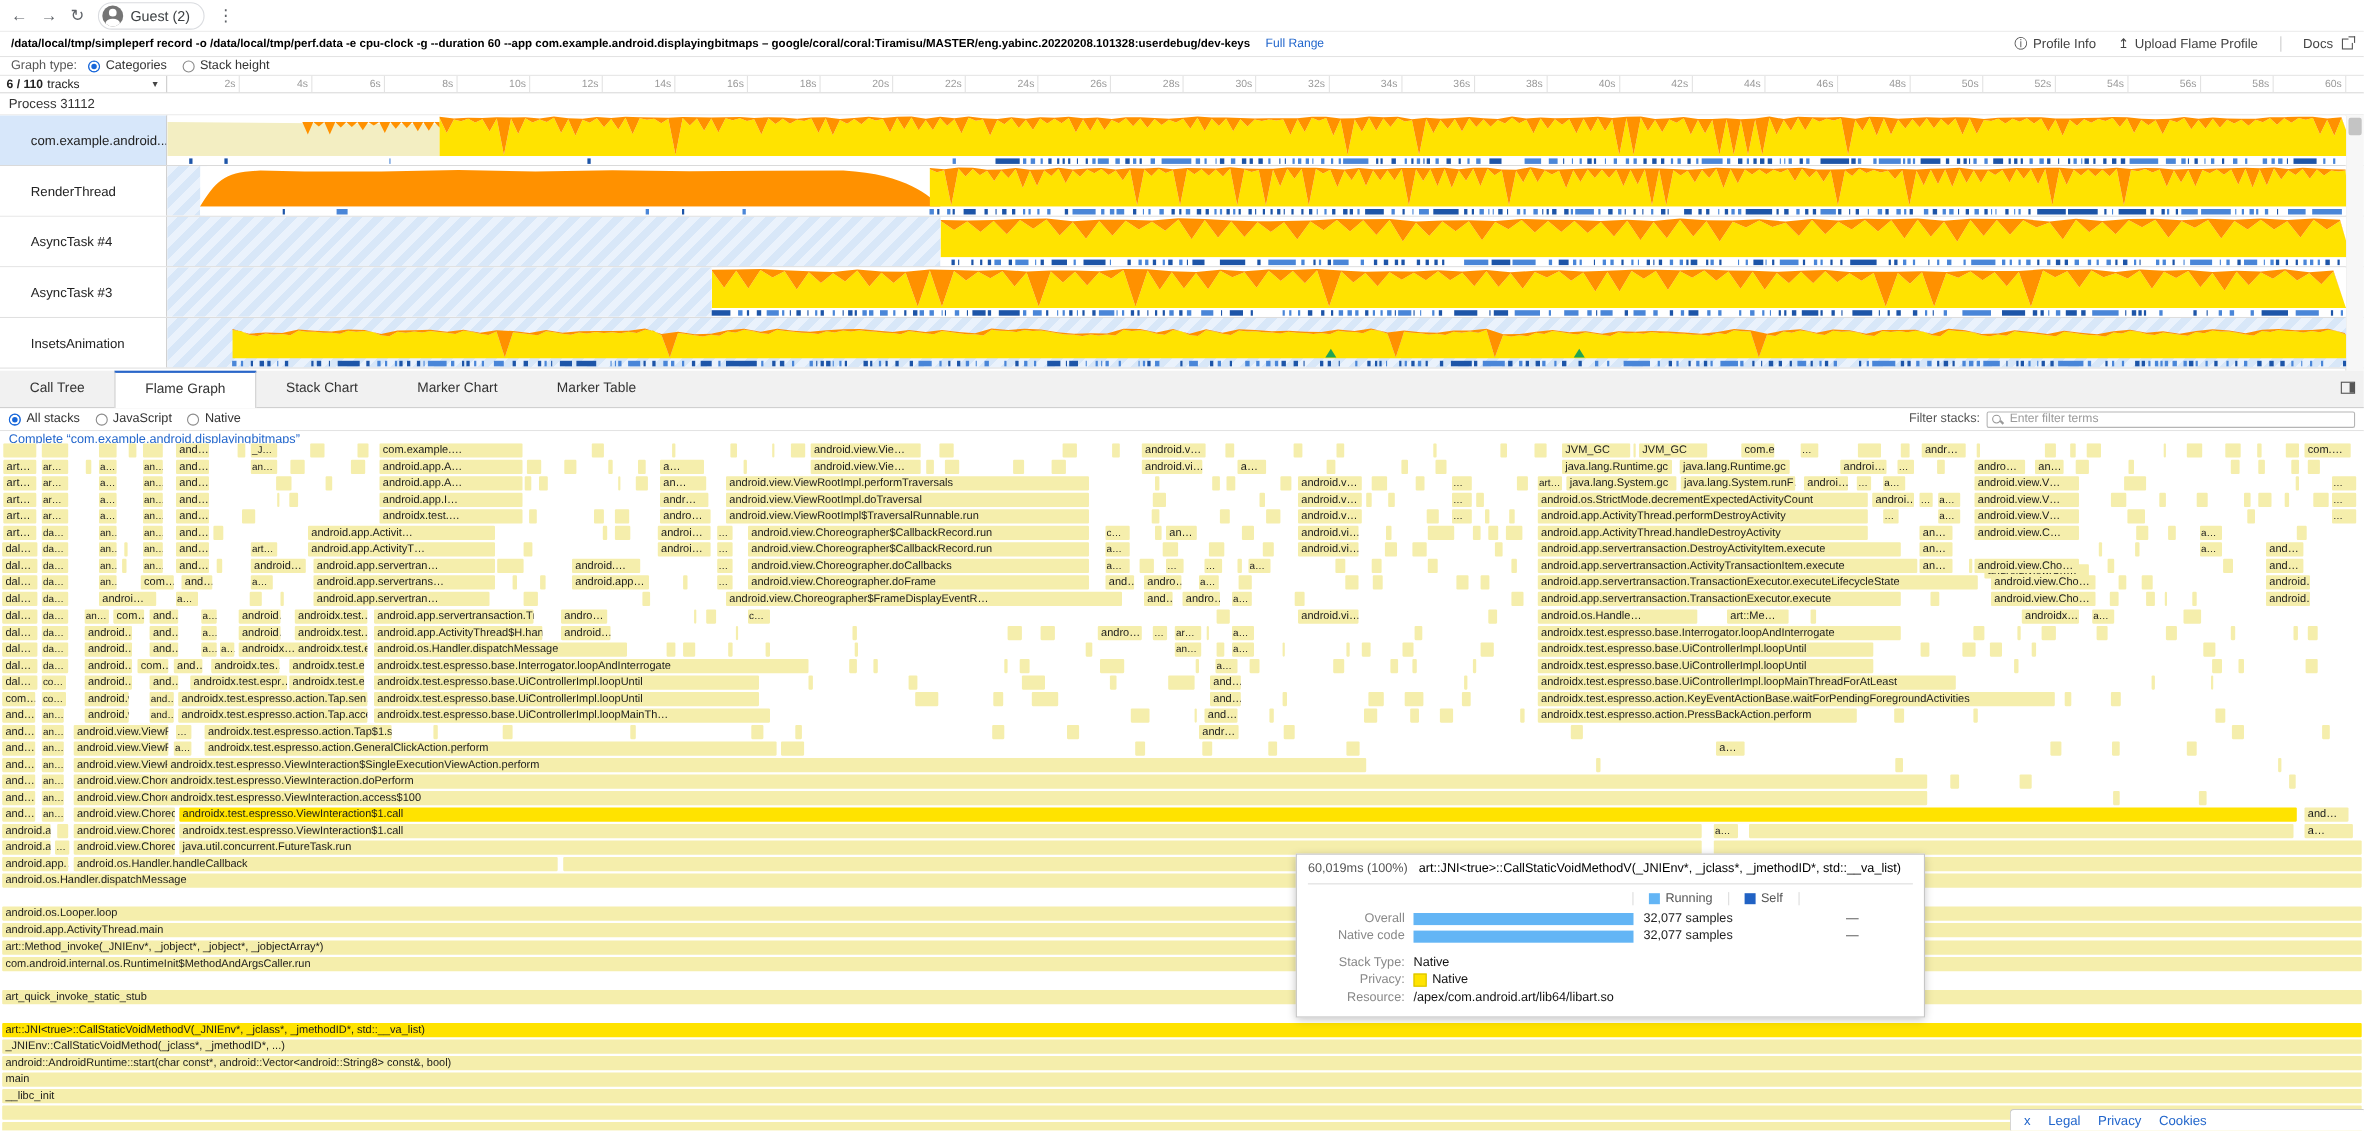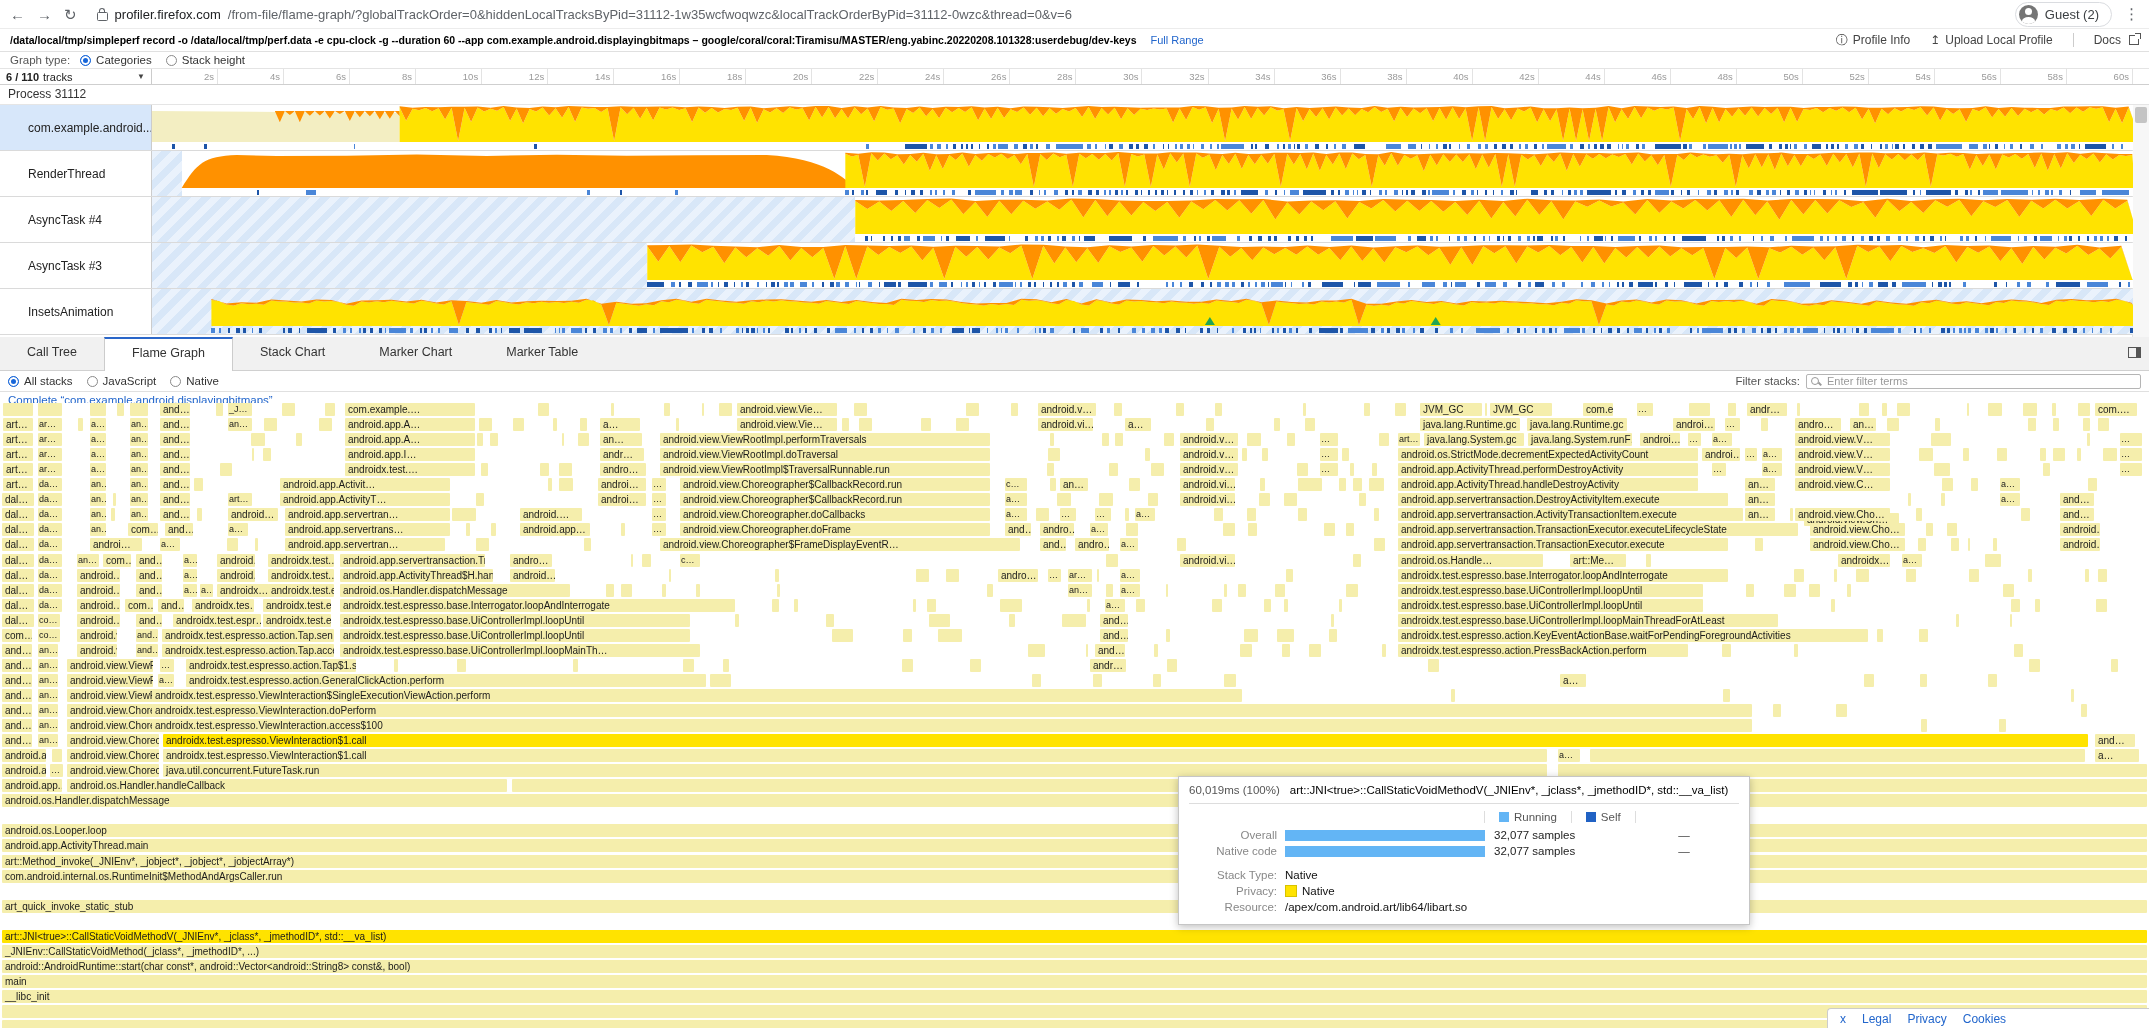--- a/index.html
+++ b/index.html
@@ -119,43 +119,38 @@
 </style>
 </head>
 <body>
 
 <div class="app">
 
   <div class="chrome">
     <span class="navbtn">←</span>
     <span class="navbtn">→</span>
     <span class="navbtn">↻</span>
-    <div class="urlbar">
-      <span class="lock"></span>
-      <span class="url-domain">profiler.firefox.com</span>
-        <span class="url-path">/from-file/flame-graph/?globalTrackOrder=0&amp;hiddenLocalTracksByPid=31112-1w35wcfwoqwzc&amp;localTrackOrderByPid=31112-0wzc&amp;thread=0&amp;v=6</span>
-    </div>
     <div class="guest">
       <span class="avatar"></span>
       <span>Guest (2)</span>
     </div>
     <span class="kebab">⋮</span>
   </div>
 
   <div class="infobar">
     <span class="cmdline">/data/local/tmp/simpleperf record -o /data/local/tmp/perf.data -e cpu-clock -g --duration 60 --app com.example.android.displayingbitmaps – google/coral/coral:Tiramisu/MASTER/eng.yabinc.20220208.101328:userdebug/dev-keys</span>
     <span class="fullrange">Full Range</span>
     <div class="info-right">
       <span class="info-item">
           <span>ⓘ</span>
           <span>Profile Info</span>
         </span>
       <span class="info-item">
           <span>↥</span>
-          <span>Upload Local Profile</span>
+          <span>Upload Flame Profile</span>
         </span>
       <span class="vdiv"></span>
       <span class="info-item">
           <span>Docs</span>
           <span class="ext"></span>
         </span>
     </div>
   </div>
 
   <div class="graphtype">

